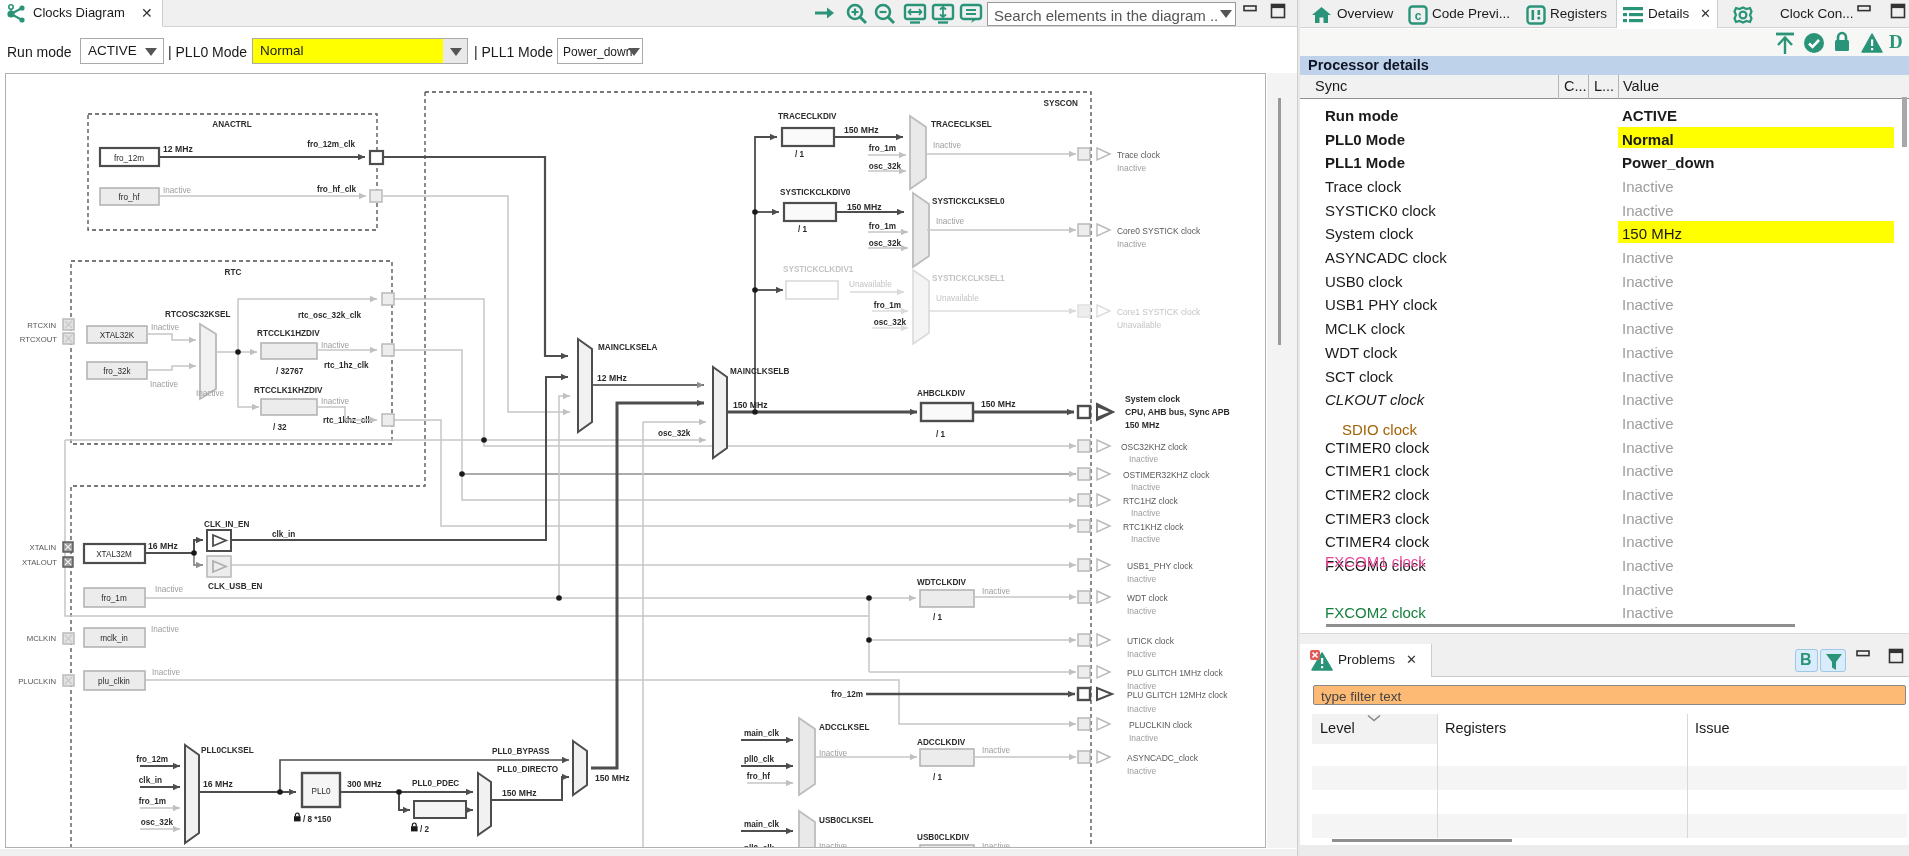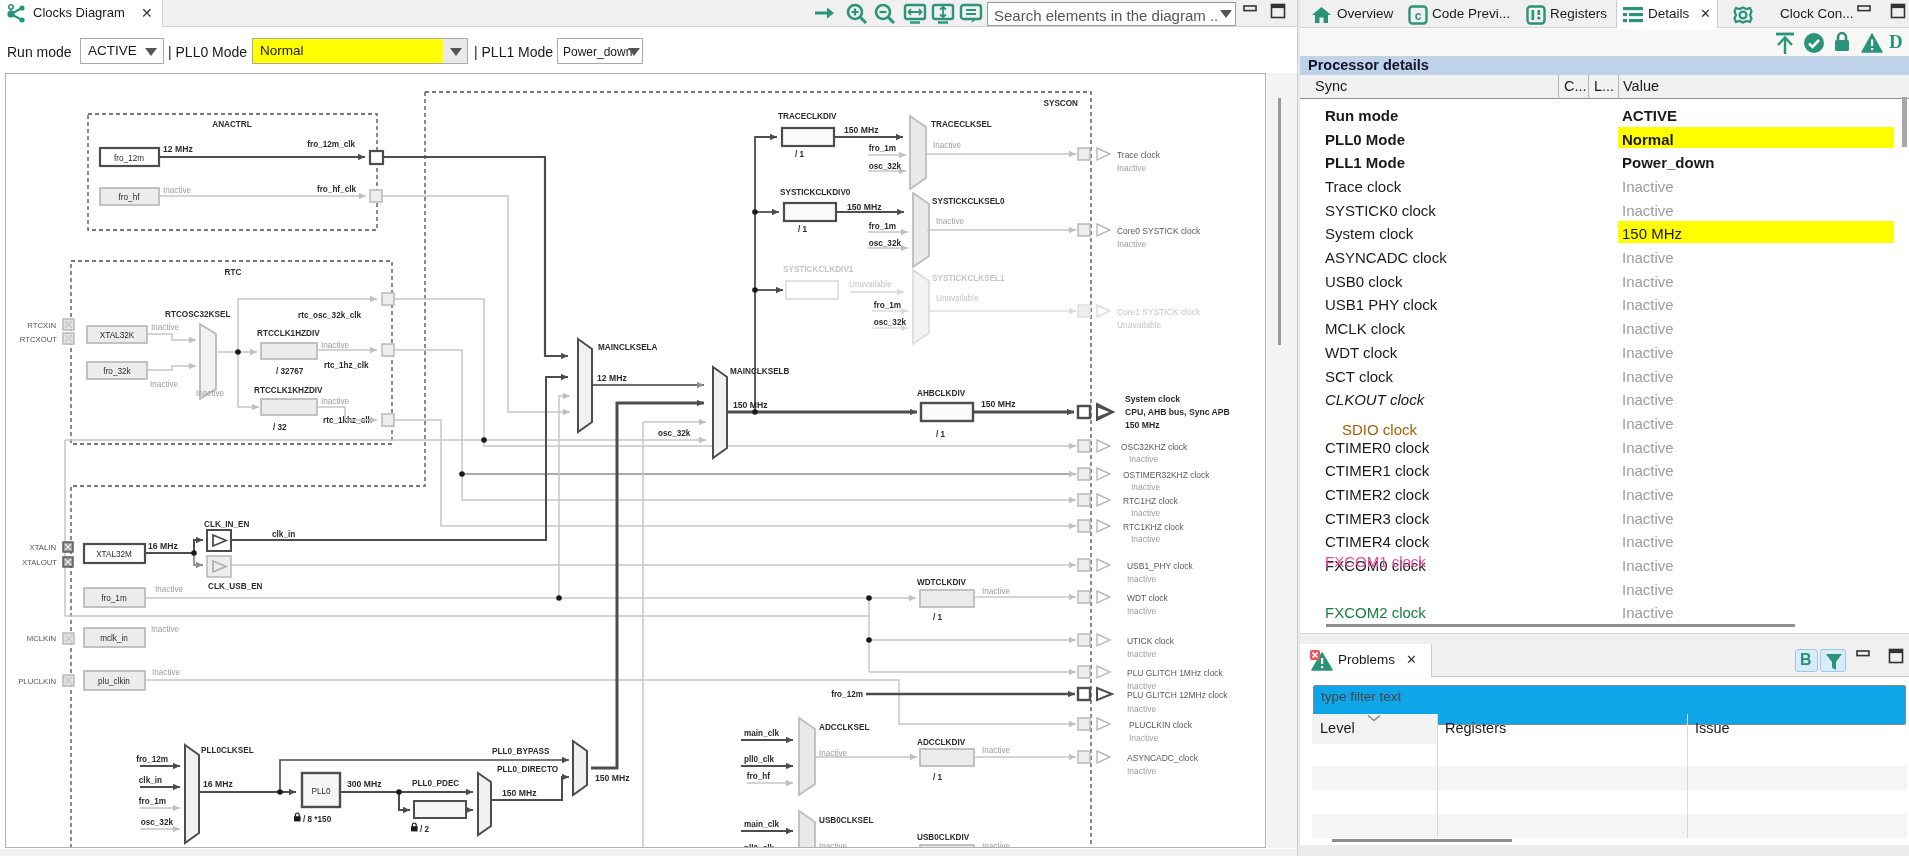--- a/index.html
+++ b/index.html
@@ -563,21 +563,21 @@
         </svg></span>
   </div>
   <span class="abs" style="left:556px;top:649px;"><svg width="15" height="14" viewBox="0 0 15 14">
         <rect x="1" y="2" width="12" height="4.6" fill="none" stroke="#333" stroke-width="1.6"></rect>
       </svg></span>
   <span class="abs" style="left:588px;top:648px;"><svg width="16" height="16" viewBox="0 0 16 16">
         <rect x="1.5" y="1.5" width="13" height="13" fill="none" stroke="#333" stroke-width="1.6"></rect>
         <rect x="1.5" y="1.5" width="13" height="3.6" fill="#333"></rect>
       </svg></span>
 
-  <div class="abs" style="left:13px;top:685px;width:593px;height:40px;background:#0ea5e9;border:1px solid #888;border-radius:2px;">
+  <div class="abs" style="left:13px;top:685px;width:593px;height:20px;background:#fdba74;border:1px solid #888;border-radius:2px;">
     <span class="abs" style="left:7px;top:3px;font-size:13.5px;color:#444;">type filter text</span>
   </div>
 
   <div class="abs" style="left:12px;top:714px;width:125px;height:30px;background:#f2f2f2;"></div>
   <span class="abs" style="left:20px;top:720px;font-size:14.5px;">Level</span>
   <svg class="abs" style="left:66px;top:714px;" width="16" height="8" viewBox="0 0 16 8">
       <path d="M2,1.5 L8,6.5 L14,1.5" fill="none" stroke="#888" stroke-width="1.6"></path>
     </svg>
   <span class="abs" style="left:145px;top:720px;font-size:14.5px;">Registers</span>
   <span class="abs" style="left:395px;top:720px;font-size:14.5px;">Issue</span>

